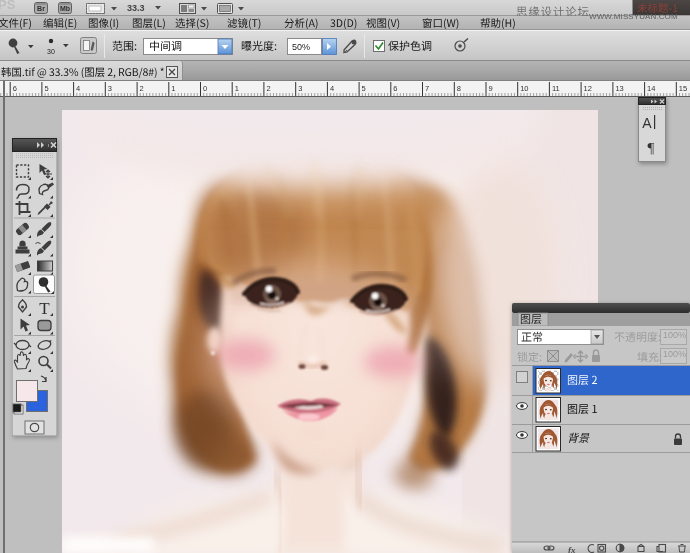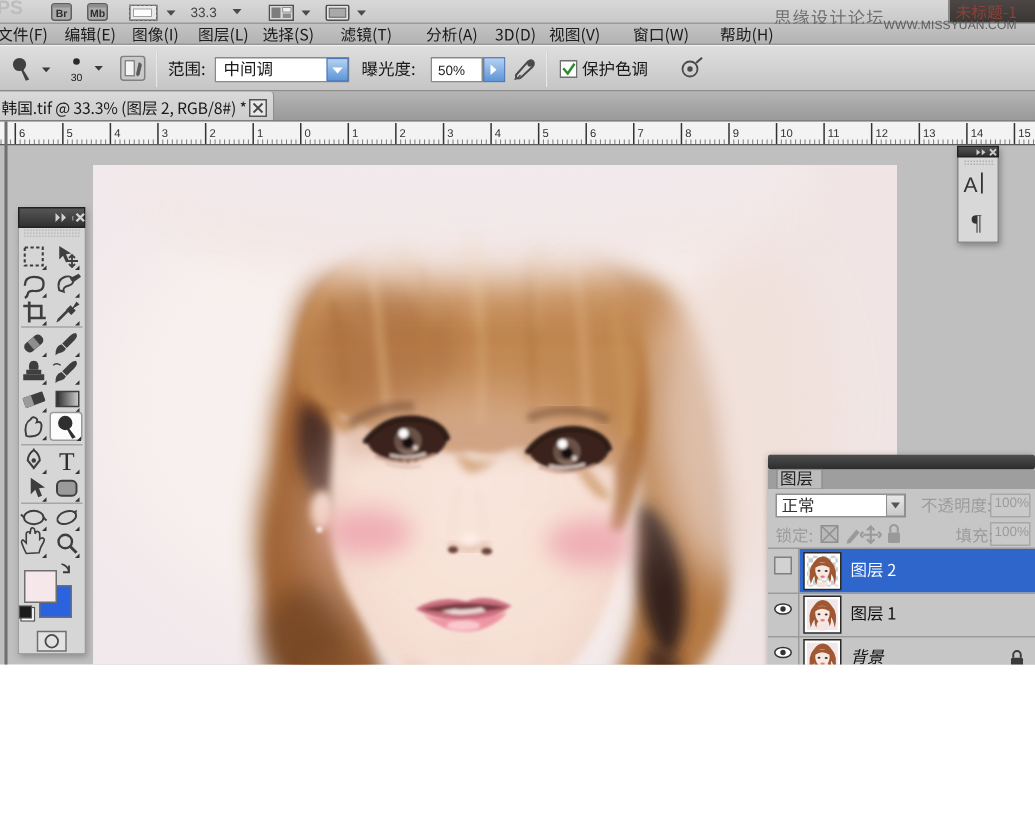--- a/index.html
+++ b/index.html
@@ -1,38 +1,38 @@
 <!DOCTYPE html>
 <html><head><meta charset="utf-8">
 <style>
 html,body{margin:0;padding:0;}
 body{width:690px;height:553px;position:relative;overflow:hidden;font-family:"Liberation Sans",sans-serif;}
 div{box-sizing:border-box;}
 </style></head>
 <body>
-<div style="position:absolute;left:0;top:0;width:690px;height:443px;background:#bfbfbf;overflow:hidden">
+<div style="position:absolute;left:0;top:0;width:690px;height:553px;background:#bfbfbf;overflow:hidden">
     <div style="position:absolute;left:0px;top:0px;width:690px;height:16px;background:linear-gradient(#d8d8d8,#c9c9c9);border-bottom:1px solid #9a9a9a;box-sizing:border-box"></div>
     <div style="position:absolute;left:-2px;top:-3px;font-size:13px;color:#bdbdbd;white-space:nowrap;font-weight:bold;letter-spacing:0px">PS</div>
     <svg style="position:absolute;left:34px;top:2px;" width="14" height="12" viewBox="0 0 14 12">
       <rect x="0.5" y="0.5" width="13" height="11" rx="2" fill="#ababab" stroke="#5f5f5f"></rect>
       <rect x="1" y="1" width="12" height="2" fill="#8f8f8f"></rect>
       <text x="7" y="9" font-family="Liberation Sans" font-size="7" font-weight="bold" fill="#2e2e2e" text-anchor="middle">Br</text>
     </svg>
     <svg style="position:absolute;left:58px;top:2px;" width="14" height="12" viewBox="0 0 14 12">
       <rect x="0.5" y="0.5" width="13" height="11" rx="2" fill="#ababab" stroke="#5f5f5f"></rect>
       <rect x="1" y="1" width="12" height="2" fill="#8f8f8f"></rect>
       <text x="7" y="9" font-family="Liberation Sans" font-size="7" font-weight="bold" fill="#2e2e2e" text-anchor="middle">Mb</text>
     </svg>
     <svg style="position:absolute;left:86px;top:3px;" width="32" height="11" viewBox="0 0 32 11">
       <rect x="0.5" y="0.5" width="18" height="10" fill="#e9e9e9" stroke="#555"></rect>
       <rect x="0.5" y="0.5" width="18" height="10" fill="none" stroke="#888" stroke-dasharray="2 1"></rect>
       <rect x="3" y="3" width="12" height="5" fill="#fdfdfd" stroke="#999" stroke-width="0.6"></rect>
       <path d="M25 4l3 3.5 3-3.5z" fill="#4a4a4a"></path>
     </svg>
-    <div style="position:absolute;left:127px;top:3px;font-size:9px;color:#444;white-space:nowrap;">33.3</div>
+    <div style="position:absolute;left:127px;top:3px;font-size:9px;color:#444;white-space:nowrap;font-weight:bold;">33.3</div>
     <svg style="position:absolute;left:154px;top:6px;" width="8" height="6" viewBox="0 0 8 6">
       <path d="M1 0l3 3.5L7 0z" fill="#4a4a4a"></path>
     </svg>
     <svg style="position:absolute;left:179px;top:3px;" width="30" height="11" viewBox="0 0 30 11">
       <rect x="0.5" y="0.5" width="16" height="10" fill="#d9d9d9" stroke="#4f4f4f"></rect>
       <rect x="2" y="2" width="6" height="7" fill="#7d7d7d"></rect>
       <rect x="9.5" y="2" width="5.5" height="3" fill="#efefef" stroke="#777" stroke-width="0.5"></rect>
       <rect x="9.5" y="6" width="5.5" height="3" fill="#8d8d8d"></rect>
       <path d="M22 4l3 3.5 3-3.5z" fill="#4a4a4a"></path>
     </svg>

